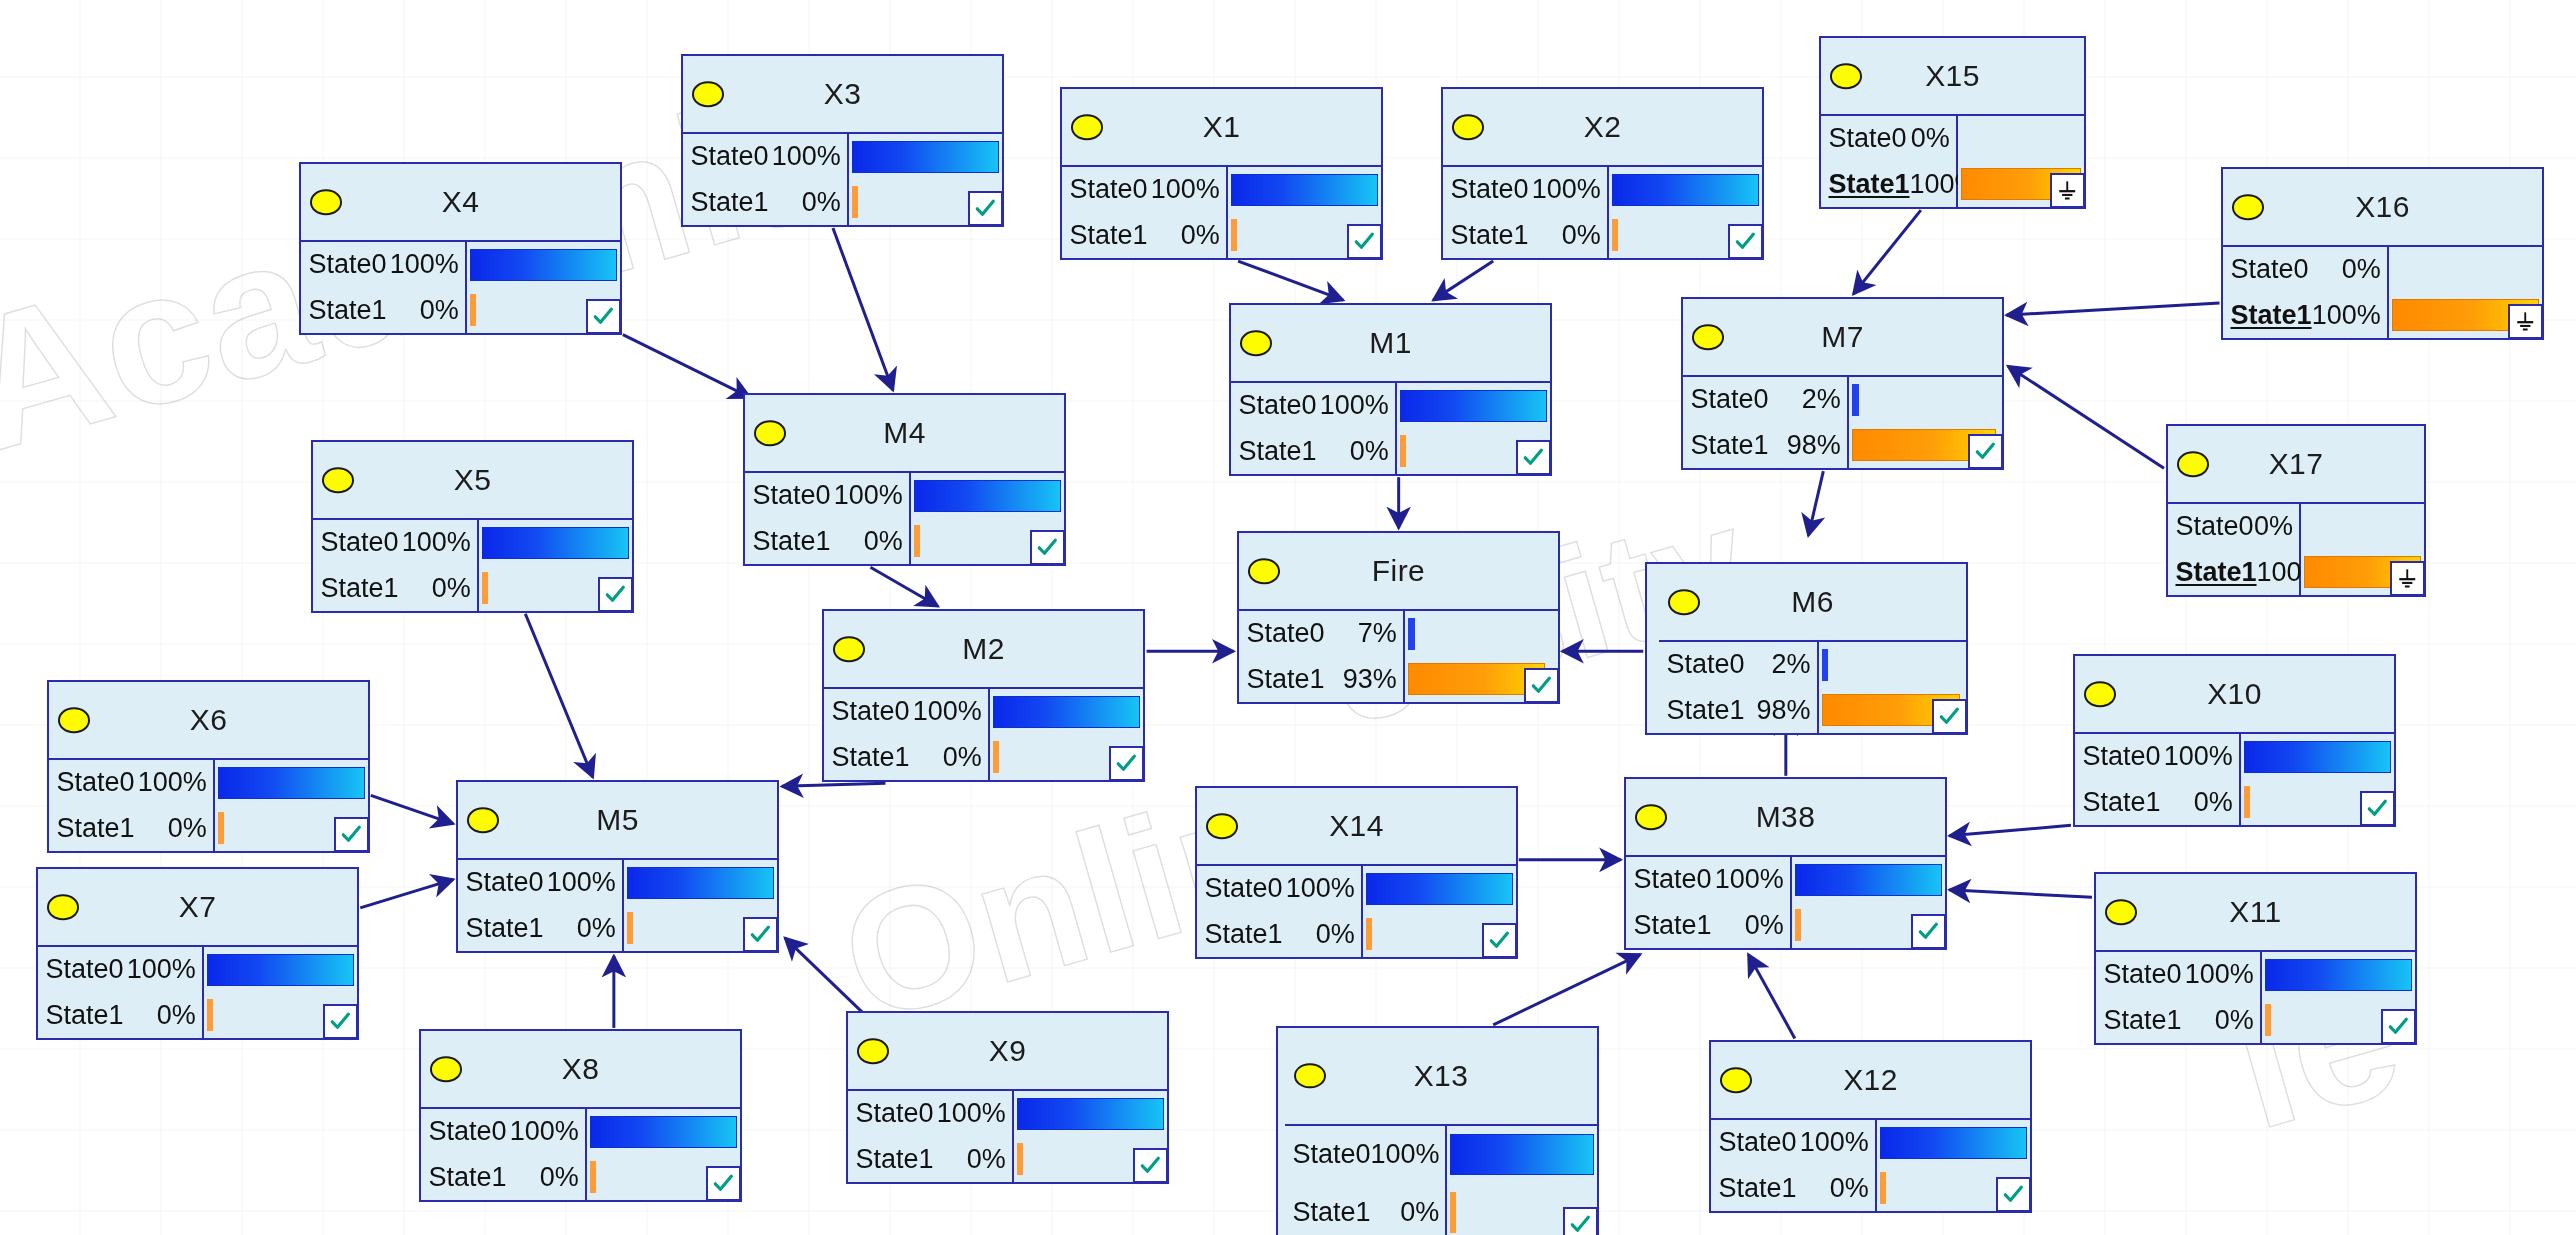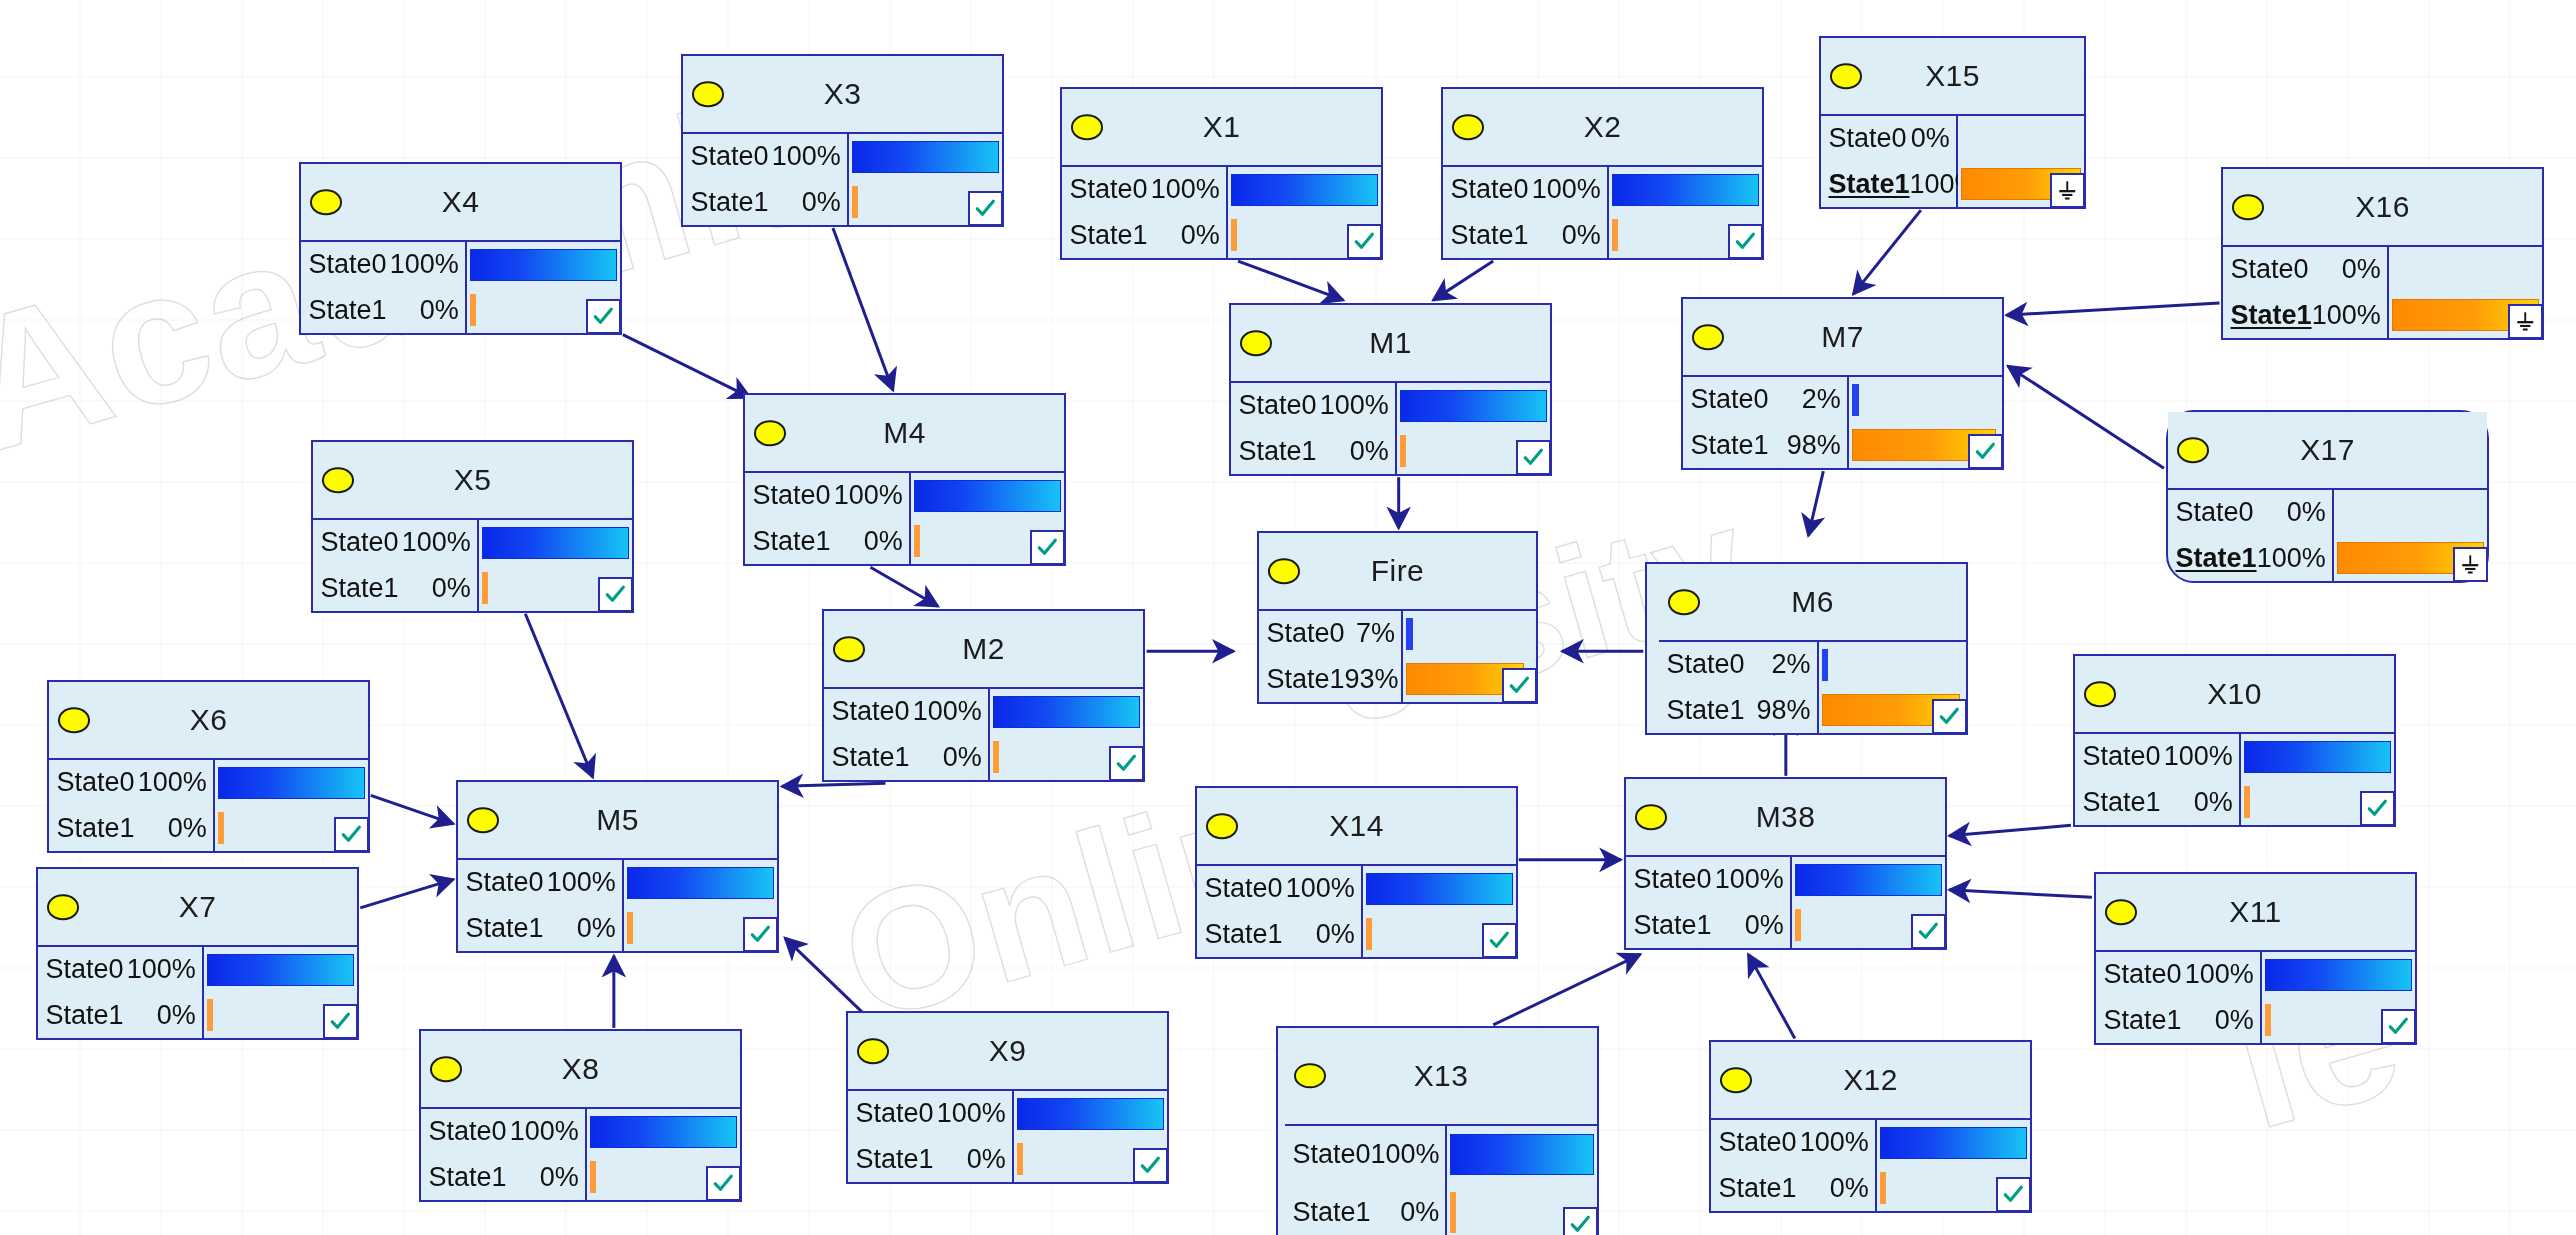--- a/index.html
+++ b/index.html
@@ -510,21 +510,21 @@
               <div class="bar sliver" style="width: 6.8px;"></div>
             </div>
             <div class="chk">
               <svg width="22.5" height="22.5" viewBox="0 0 24 24" aria-hidden="true">
                 <path d="M3.5 12.6 L9 18.4 L20.6 4.6" fill="none" stroke="#009e86" stroke-width="3.4" stroke-linecap="round" stroke-linejoin="round"></path>
               </svg>
             </div>
           </div>
         </div>
       </div>
-      <div class="node" style="left: 2166px; top: 410px; width: 323px; height: 173px; border-radius: 28px;">
+      <div class="node" style="left: 2166px; top: 424px; width: 260px; height: 173px;">
         <div class="node-head">
           <span class="node-dot"></span>
           <span class="node-title">X17</span>
         </div>
         <div class="node-body">
           <div class="labels">
             <div class="lab-row">
               <span class="lab-name">State0</span>
               <span class="lab-val">0%</span>
             </div>
@@ -542,21 +542,21 @@
               <svg width="22.5" height="22.5" viewBox="0 0 24 24" aria-hidden="true">
                 <line x1="12" y1="2.5" x2="12" y2="13" stroke="#111" stroke-width="2"></line>
                 <line x1="3.5" y1="13" x2="20.5" y2="13" stroke="#111" stroke-width="2.4"></line>
                 <line x1="6.5" y1="17" x2="17.5" y2="17" stroke="#111" stroke-width="2.2"></line>
                 <line x1="9.5" y1="20.8" x2="14.5" y2="20.8" stroke="#111" stroke-width="2.2"></line>
               </svg>
             </div>
           </div>
         </div>
       </div>
-      <div class="node" style="left: 1237px; top: 531px; width: 281px; height: 173px; margin-left: 20px;">
+      <div class="node" style="left: 1237px; top: 531px; width: 323px; height: 173px;">
         <div class="node-head">
           <span class="node-dot"></span>
           <span class="node-title">Fire</span>
         </div>
         <div class="node-body">
           <div class="labels">
             <div class="lab-row">
               <span class="lab-name">State0</span>
               <span class="lab-val">7%</span>
             </div>

